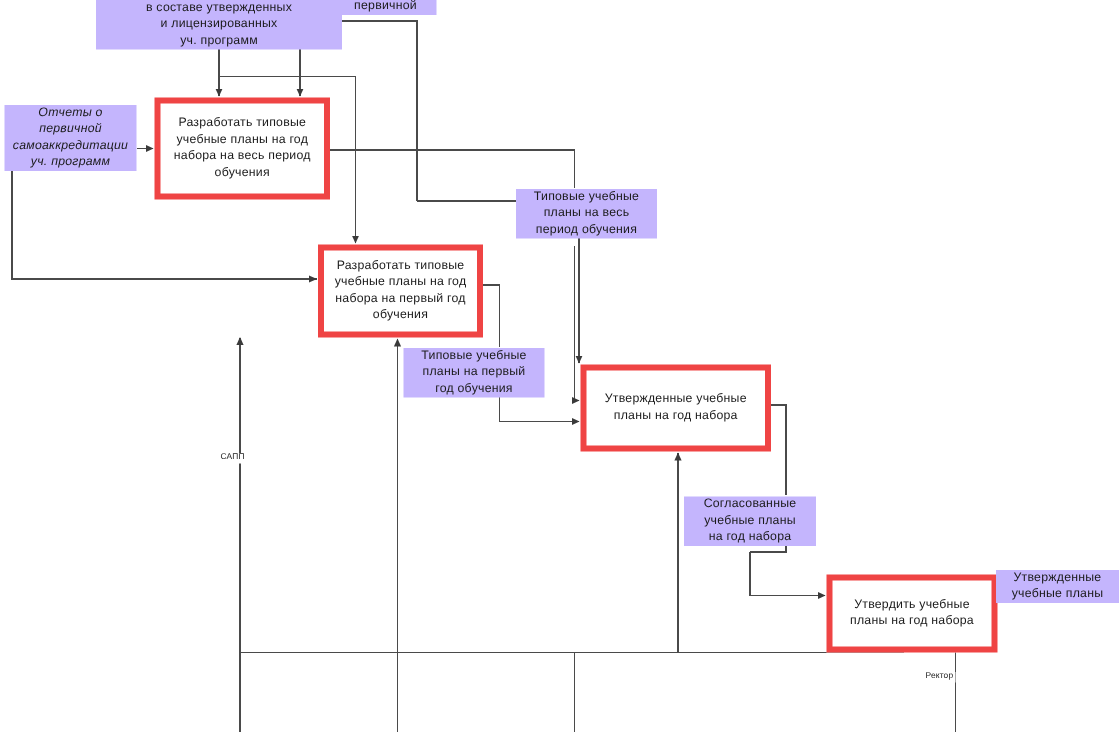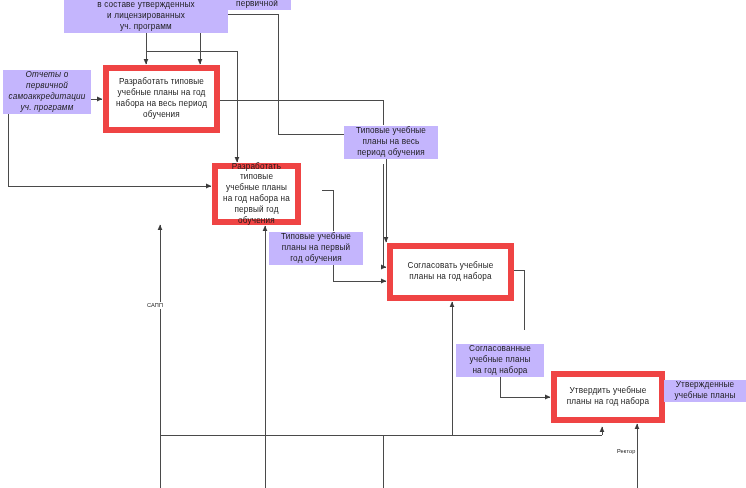--- a/index.html
+++ b/index.html
@@ -18,21 +18,21 @@
   #wires {
     position: absolute;
     left: 0;
     top: 0;
     width: 746px;
     height: 488px;
   }
   .node {
     position: absolute;
     box-sizing: border-box;
-    border: 6px solid #ef4444;
+    border: 4px solid #ef4444;
     background: #ffffff;
     display: flex;
     align-items: center;
     justify-content: center;
     text-align: center;
     color: #1a1a1a;
     font-size: 8.2px;
     line-height: 1.32;
     padding: 2px 4px;
     letter-spacing: 0.02em;
@@ -121,29 +121,29 @@
       <path d="M8,186 L8,186"></path>
 
       <path d="M452,368 L452,435"></path>
     </g>
   </svg>
 
   <div class="node" style="left:103px; top:65px; width:117px; height:68px;">
     <span>Разработать типовые учебные планы на год набора на весь период обучения</span>
   </div>
 
-  <div class="node" style="left:212px; top:163px; width:89px; height:62px;">
+  <div class="node" style="left:212px; top:163px; width:110px; height:62px;">
     <span>Разработать типовые учебные планы на год набора на первый год обучения</span>
   </div>
 
   <div class="node" style="left:387px; top:243px; width:127px; height:58px;">
-    <span>Согласовать учебные планы на год набора</span>
+    <span>Утвержденные учебные планы на год набора</span>
   </div>
 
-  <div class="node" style="left:551px; top:371px; width:114px; height:52px;">
+  <div class="node" style="left:551px; top:383px; width:114px; height:52px;">
     <span>Утвердить учебные планы на год набора</span>
   </div>
 
   <div class="flow-label" style="left:64px; top:0px; width:164px;">в составе утвержденных
 и лицензированных
 уч. программ</div>
 
   <div class="flow-label" style="left:223px; top:-1px; width:68px;">первичной</div>
 
   <div class="flow-label" style="left:3px; top:70px; width:88px;font-style:italic;">Отчеты о
@@ -152,21 +152,21 @@
 уч. программ</div>
 
   <div class="flow-label" style="left:344px; top:126px; width:94px;">Типовые учебные
 планы на весь
 период обучения</div>
 
   <div class="flow-label" style="left:269px; top:232px; width:94px;">Типовые учебные
 планы на первый
 год обучения</div>
 
-  <div class="flow-label" style="left:456px; top:344px; width:88px;">Согласованные
+  <div class="flow-label" style="left:456px; top:331px; width:88px;">Согласованные
 учебные планы
 на год набора</div>
 
   <div class="flow-label" style="left:664px; top:380px; width:82px;">Утвержденные
 учебные планы</div>
 
   <div class="mech-label" style="left:146px; top:302px;">САПП</div>
 
   <div class="mech-label" style="left:616px; top:448px;">Ректор</div>
 

